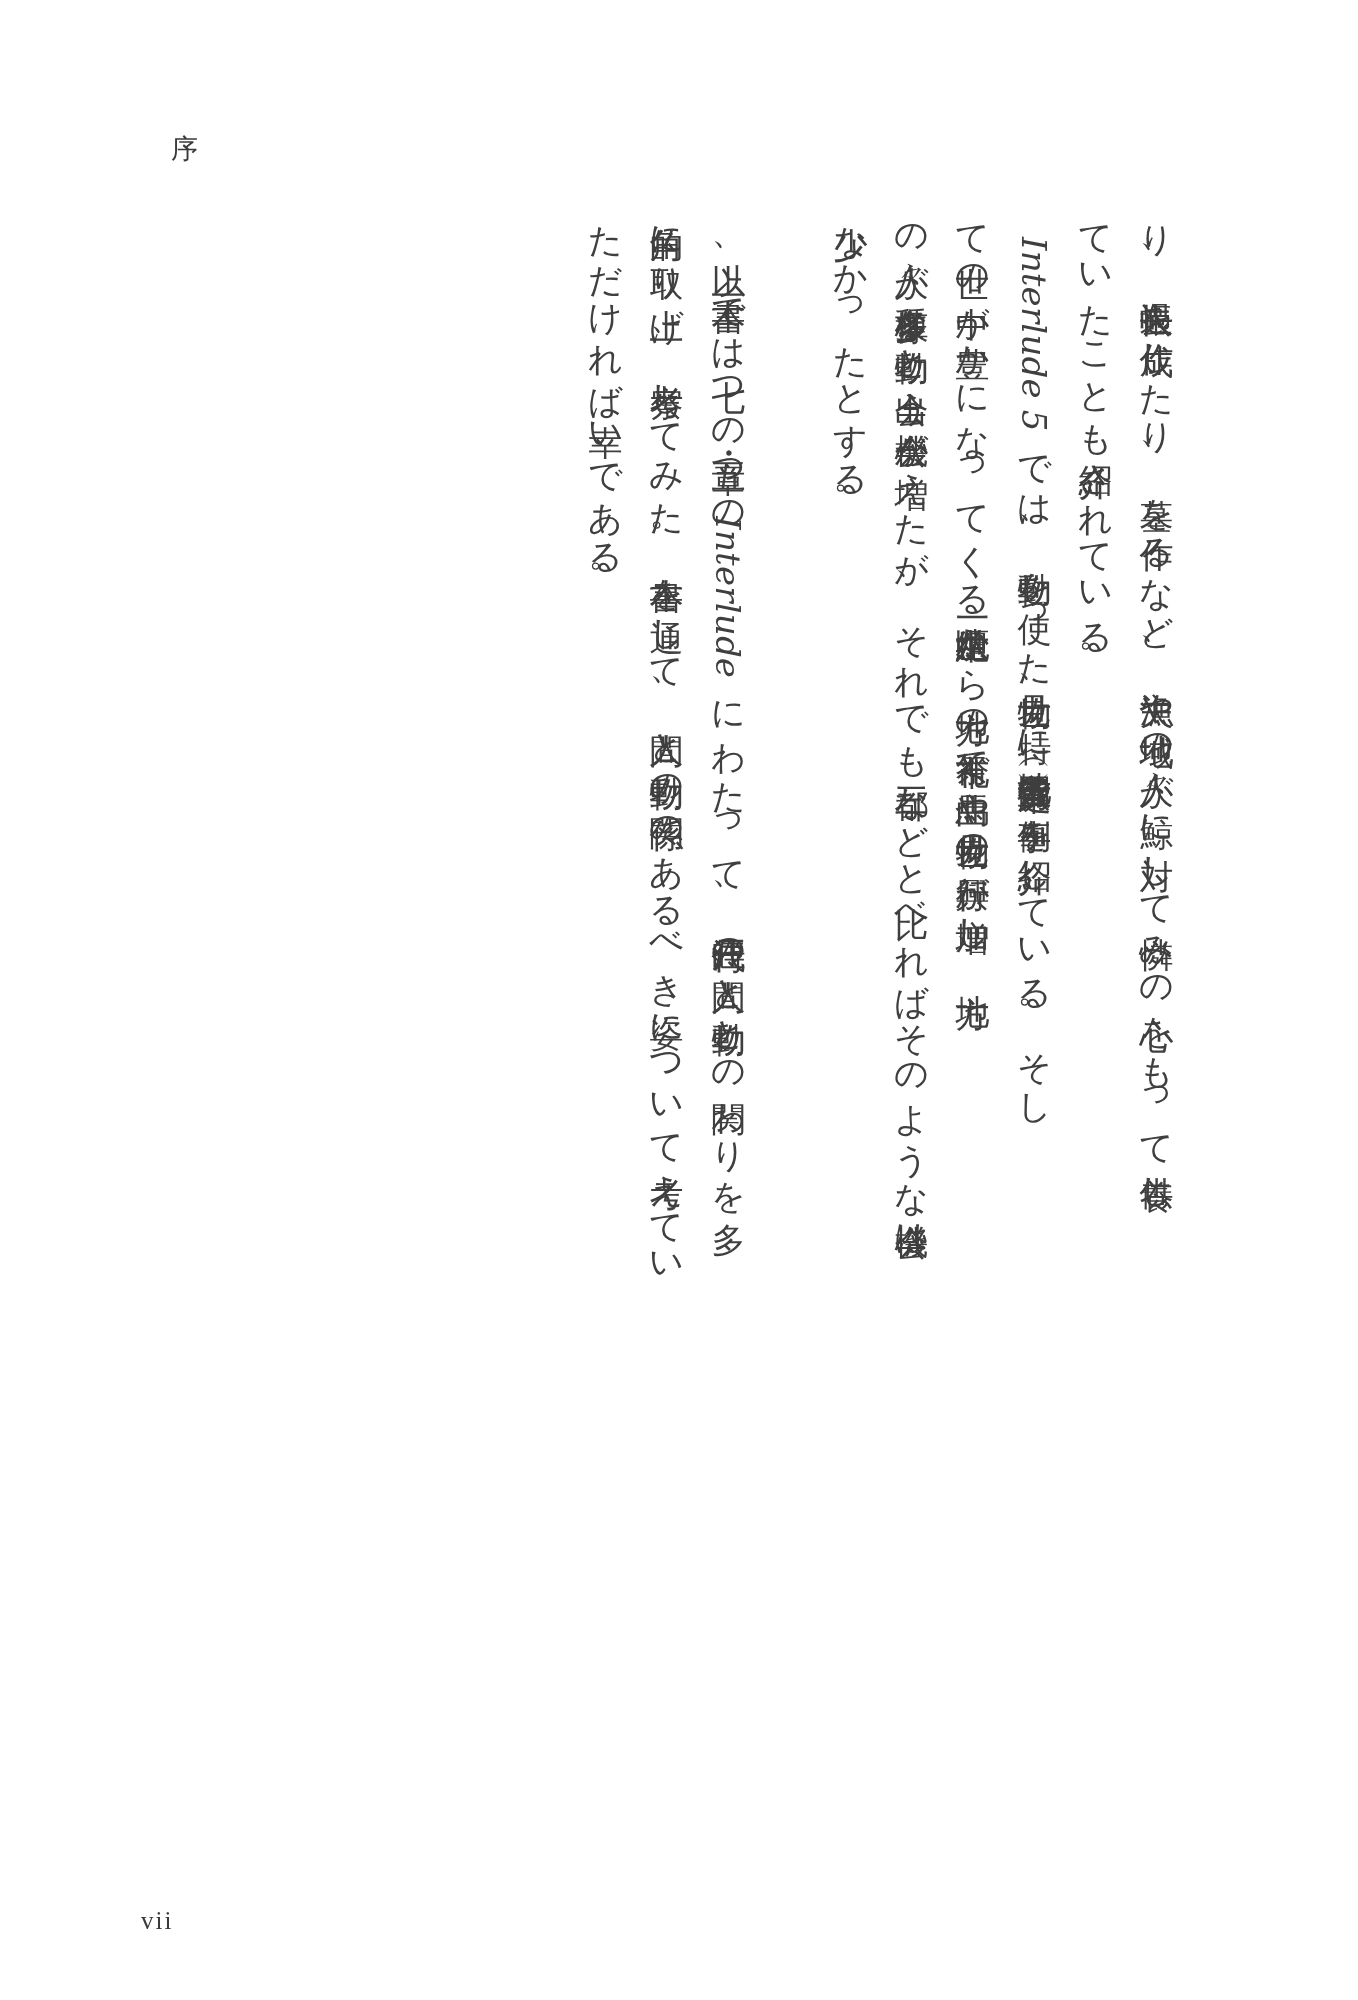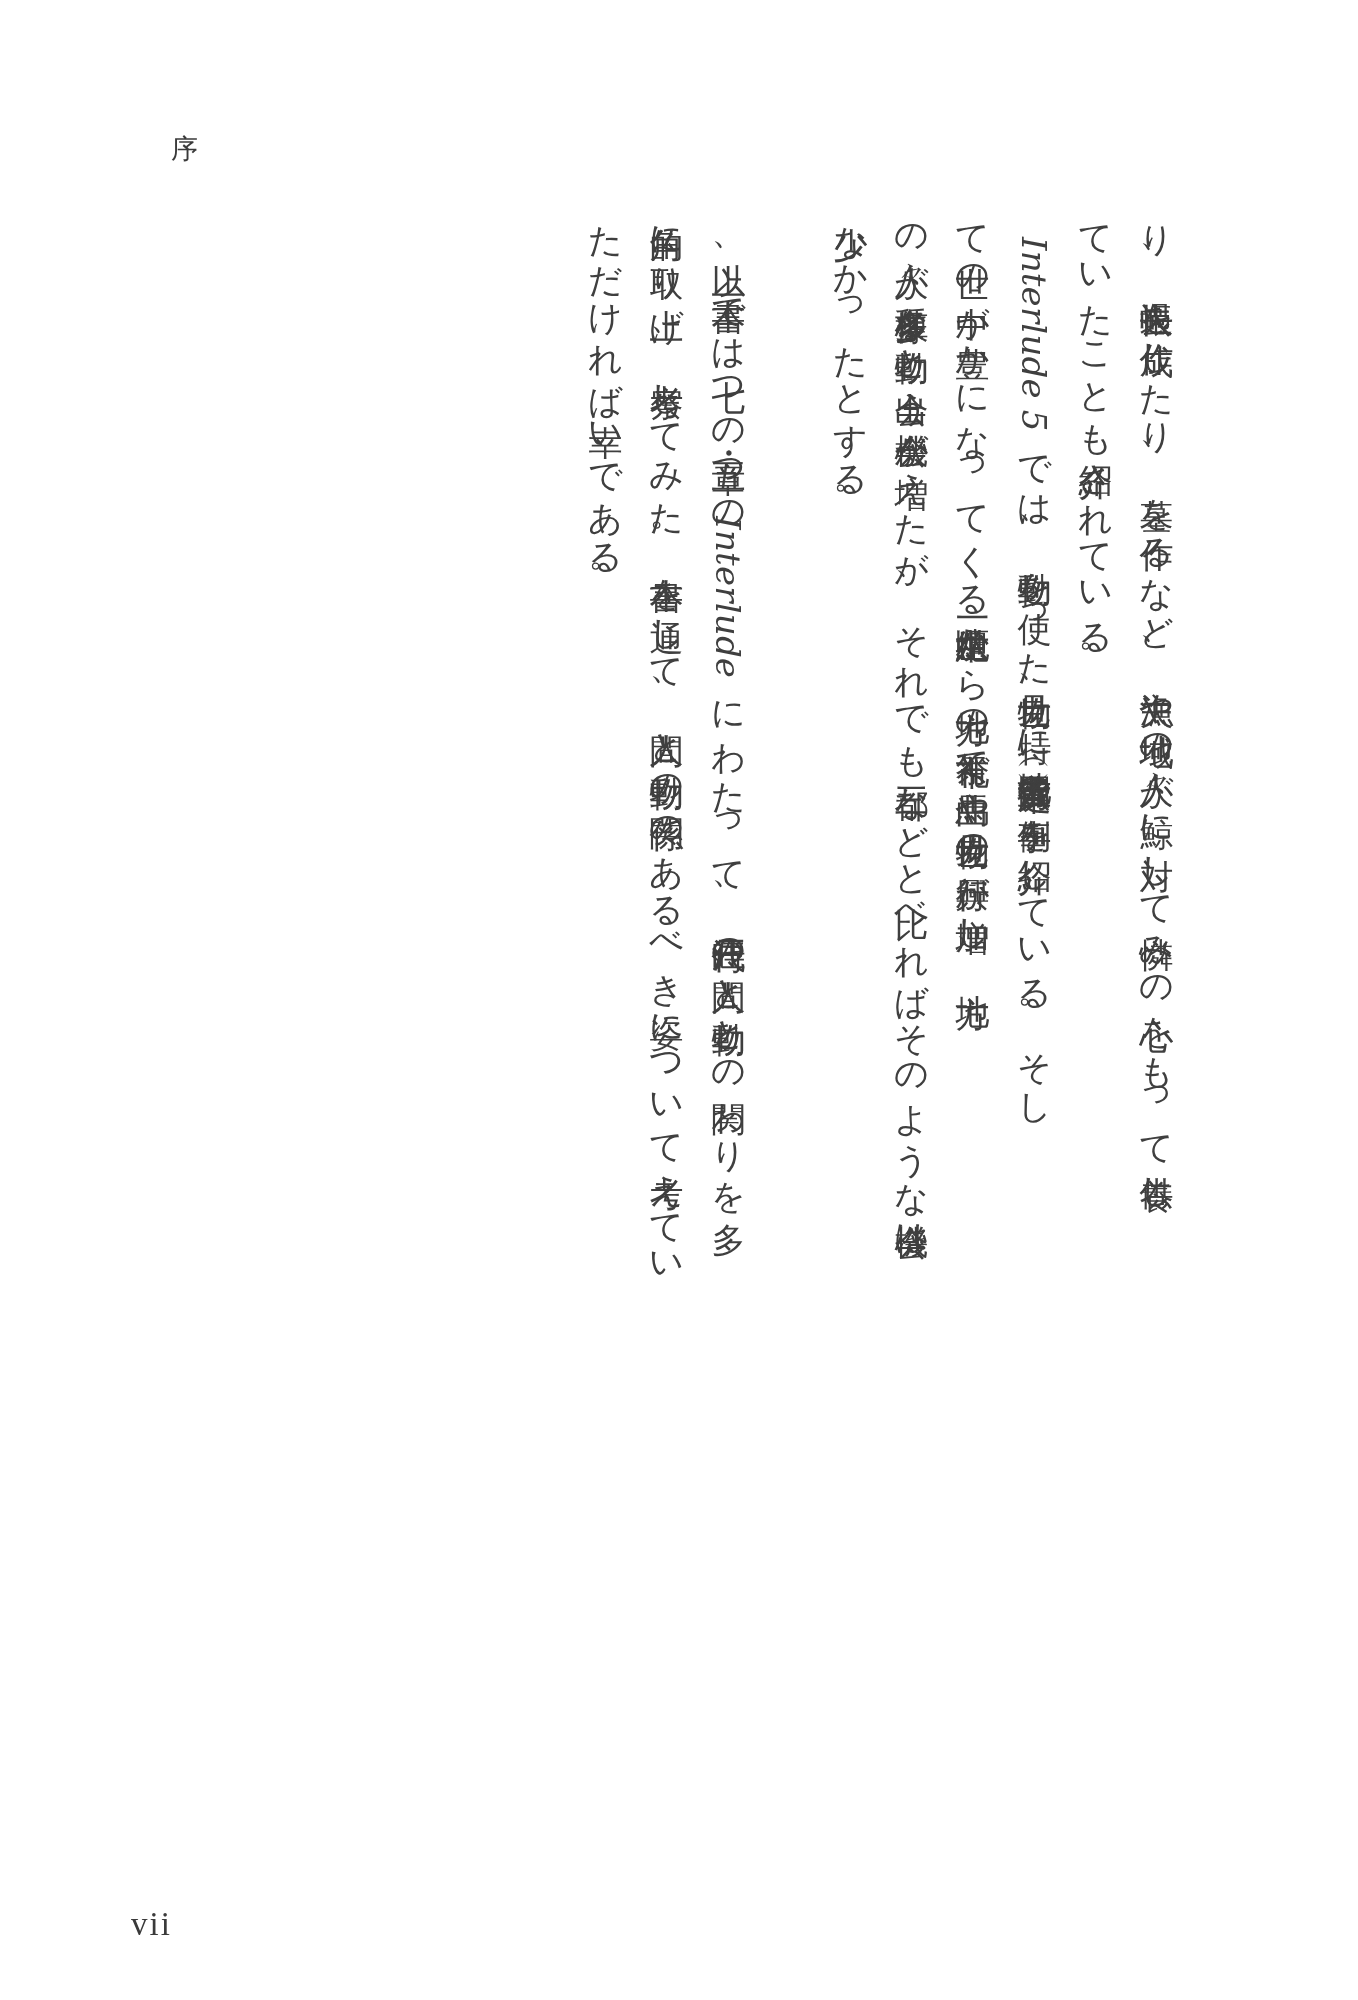--- a/index.html
+++ b/index.html
@@ -54,23 +54,23 @@
   .line {
     margin: 0;
   }
   .latin {
     font-style: italic;
     letter-spacing: 0.2px;
     font-family: "DejaVu Serif", "Liberation Serif", serif;
   }
   .page-number {
     position: absolute;
-    left: 131px;
+    left: 141px;
     top: 1908px;
-    font-size: 33px;
+    font-size: 25px;
     line-height: 1;
     letter-spacing: 2px;
     color: #3a3a3a;
   }
 </style>
 </head>
 <body>
 
 <div class="page">
 

